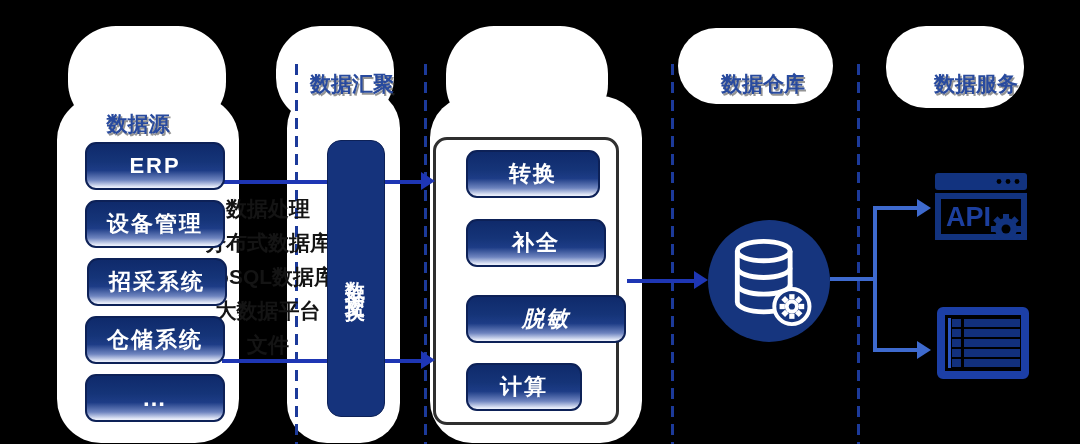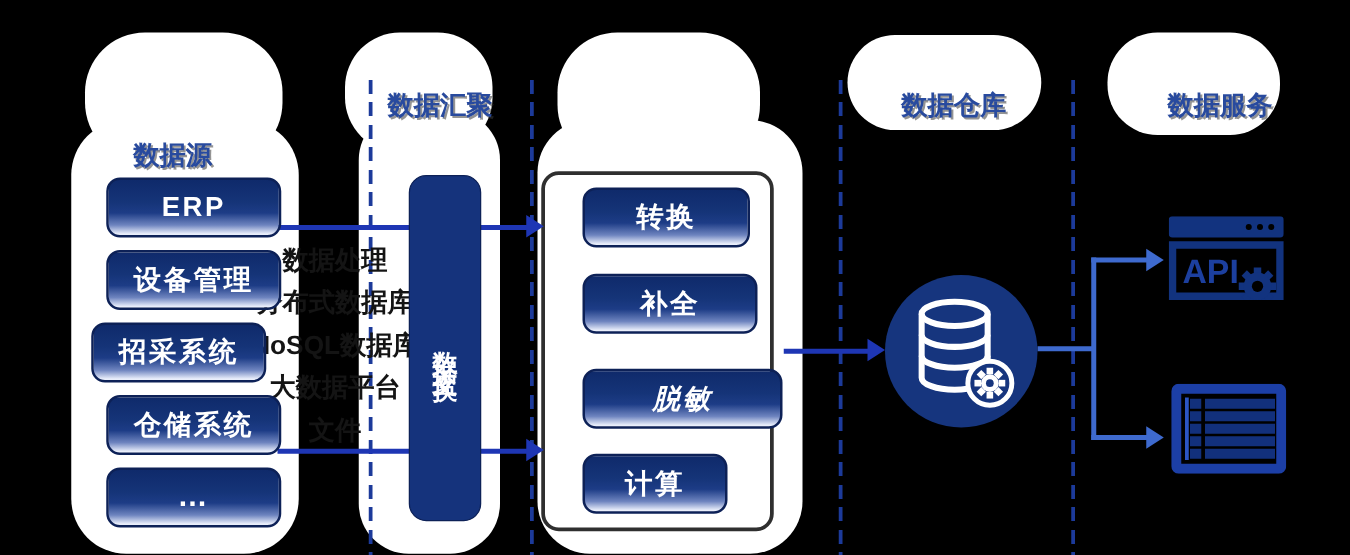--- a/index.html
+++ b/index.html
@@ -75,21 +75,21 @@
   <div class="vdash" style="left:671px;"></div>
   <div class="vdash" style="left:857px;"></div>
 
   <div class="col-title" style="left:73px;margin-top:40px;">数据源</div>
   <div class="col-title" style="left:287px;">数据汇聚</div>
   <div class="col-title" style="left:698px;">数据仓库</div>
   <div class="col-title" style="left:911px;">数据服务</div>
 
   <div class="btn" style="left:85px;top:142px;">ERP</div>
   <div class="btn" style="left:85px;top:200px;">设备管理</div>
-  <div class="btn" style="left:73px;top:258px;">招采系统</div>
+  <div class="btn" style="left:87px;top:258px;">招采系统</div>
   <div class="btn" style="left:85px;top:316px;">仓储系统</div>
   <div class="btn" style="left:85px;top:374px;font-size:24px;">…</div>
 
   <div class="src-types">
     <span>数据处理</span>
     <span>分布式数据库</span>
     <span>NoSQL数据库</span>
     <span>大数据平台</span>
     <span>文件</span>
   </div>

